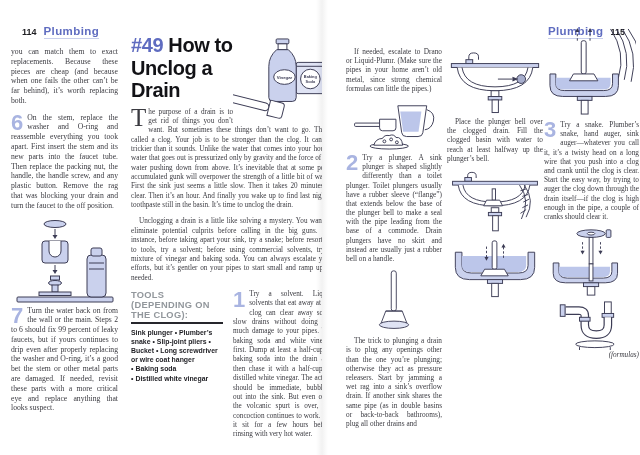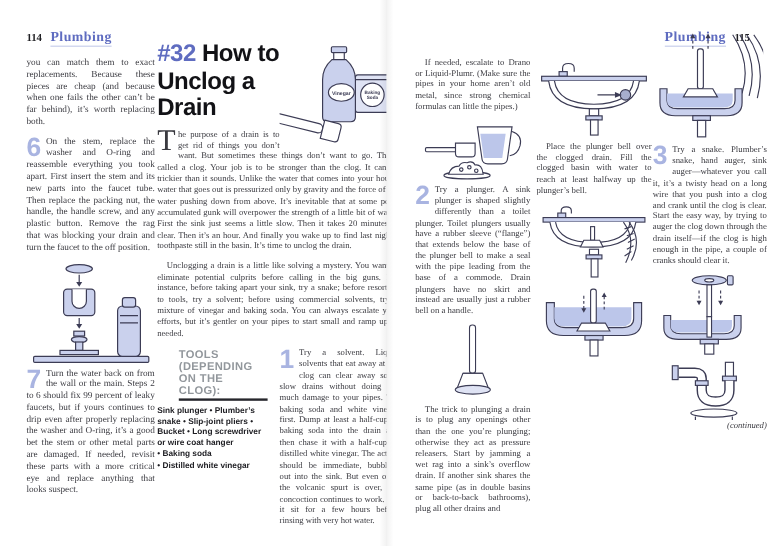--- a/index.html
+++ b/index.html
@@ -8,33 +8,33 @@
     position:relative; background:#fbfbf9; overflow:hidden;
     font-family:"Liberation Serif", serif; color:#3a3a40;
   }
   .page { position:absolute; top:0; height:455px; background:#fff; }
   #page-left  { left:0;   width:322px; }
   #page-right { left:322px; width:318px; }
   .spine { position:absolute; left:316px; top:0; width:12px; height:455px;
     background:linear-gradient(to right, rgba(0,0,0,0), rgba(0,0,0,0.05), rgba(0,0,0,0)); }
 
   
-  .running-head { position:absolute; top:21px; font-family:Liberation Serif, serif;
+  .running-head { position:absolute; top:21px; font-family:Liberation Sans, sans-serif;
     font-weight:bold; white-space:nowrap; }
   .rh-left  { left:22px; }
   .rh-right { right:15px; text-align:right; }
   .folio { font-size:9px; color:#1e1e22; vertical-align:baseline; }
   .section-name { font-size:11.5px; color:#5f6cc0; letter-spacing:.4px;
     border-bottom:1.5px solid #c9cfec; padding-bottom:1px; }
   .rh-left .folio { margin-right:7px; }
   .rh-right .folio { margin-left:7px; }
 
   
   .col { position:absolute; text-align:justify; }
-  #colA { left:22px;  top:47px; width:107px; font-size:7.7px; line-height:1.27; }
+  #colA { left:11px;  top:47px; width:107px; font-size:7.7px; line-height:1.27; }
   #main { left:131px; top:34px; width:201px; font-size:7.2px; line-height:1.3; }
   #rcol1 { left:346px; top:47px; width:96px; font-size:7.3px; line-height:1.26; }
   #rcol2 { left:447px; top:47px; width:96px; font-size:7.3px; line-height:1.26; }
   #rcol3 { left:544px; top:27px; width:95px; font-size:7.3px; line-height:1.26; }
 
   .para { margin-bottom:7px; }
   .indent { text-indent:8px; }
   .step { margin-bottom:6px; }
   .step-num { float:left; font-family:"Liberation Sans",sans-serif; font-weight:bold;
     font-size:22px; line-height:18px; color:#a9b4e1; margin:1px 4px 0 0; }
@@ -46,21 +46,21 @@
   .article-num { color:#5f6cc0; }
   .dropcap { float:left; font-size:25px; line-height:20px; padding-right:2px; color:#3a3a40; }
   .intro-ill { float:right; margin:12px 0 3px 7px; }
 
   
   .main-bottom { display:flex; gap:10px; margin-top:5px; }
   .tools-col { width:92px; flex:none; text-align:left; }
   .step1-col { flex:1; }
   .subhead { font-family:"Liberation Sans",sans-serif; font-weight:bold; color:#92979c;
     font-size:9.3px; line-height:10px; letter-spacing:.3px;
-    border-bottom:2px solid #26262c; padding-bottom:2px; margin-bottom:4px;margin-left:18px; }
+    border-bottom:2px solid #26262c; padding-bottom:2px; margin-bottom:4px; }
   .subhead.second { margin-top:9px; }
   .tools-list, .mat-item { font-family:"Liberation Sans",sans-serif; font-weight:bold;
     font-size:6.9px; line-height:9px; color:#1d1d22; }
   .mat-item { margin-bottom:1px; }
   .mat-item .bullet { color:#1d1d22; margin-right:2px; }
 
   .cont-note { font-style:italic; text-align:right; font-size:7.2px; margin-top:1px; }
 
   
   .ill { display:block; margin:3px auto; }
@@ -128,21 +128,21 @@
         <path class="fl" d="M44 13 q-8 7 -8 17 v32 q0 4 4 4 h20 q4 0 4 -4 v-32 q0 -10 -8 -17 z"></path>
         <ellipse class="wh" cx="52" cy="41" rx="11" ry="7.5"></ellipse>
         <text x="52" y="43" font-size="4.4" text-anchor="middle">Vinegar</text>
       </g>
       <g transform="rotate(14 18 70)">
         <rect class="wh" x="-8" y="64" width="44" height="8" rx="4"></rect>
         <path class="wh" d="M36 60 h12 q3 0 3 3 v10 q0 3 -3 3 h-12 z"></path>
       </g>
     </svg>
 
-    <h1 class="article-title"><span class="article-num">#32</span>
+    <h1 class="article-title"><span class="article-num">#49</span>
       <span>How to</span><br>
       <span>Unclog a Drain</span>
     </h1>
 
     <p class="para"><span class="dropcap">T</span><span>he purpose of a drain is to get rid of things you don’t want. But sometimes these things don’t want to go. That’s called a clog. Your job is to be stronger than the clog. It can be trickier than it sounds. Unlike the water that comes into your house, water that goes out is pressurized only by gravity and the force of the water pushing down from above. It’s inevitable that at some point accumulated gunk will overpower the strength of a little bit of water. First the sink just seems a little slow. Then it takes 20 minutes to clear. Then it’s an hour. And finally you wake up to find last night’s toothpaste still in the basin. It’s time to unclog the drain.</span></p>
 
     <p class="para indent">Unclogging a drain is a little like solving a mystery. You want to eliminate potential culprits before calling in the big guns. For instance, before taking apart your sink, try a snake; before resorting to tools, try a solvent; before using commercial solvents, try a mixture of vinegar and baking soda. You can always escalate your efforts, but it’s gentler on your pipes to start small and ramp up as needed.</p>
 
     <div class="main-bottom">
       <div class="tools-col">
@@ -286,16 +286,16 @@
     <path d="M59.5 18 v8 q0 10 -12 10 q-12 0 -12 -10 v-6" stroke="#3c3c55" stroke-width="9" fill="none"></path>
     <path d="M59.5 18 v8 q0 10 -12 10 q-12 0 -12 -10 v-6" stroke="#fff" stroke-width="6.5" fill="none"></path>
     <path d="M35.5 22 v-6 q0 -5 -6 -5 h-14" stroke="#3c3c55" stroke-width="9" fill="none"></path>
     <path d="M35.5 22 v-6 q0 -5 -6 -5 h-14" stroke="#fff" stroke-width="6.5" fill="none"></path>
     <rect class="fl" x="30" y="18" width="11" height="4"></rect>
     <rect class="fl" x="10" y="5" width="5" height="12"></rect>
     <ellipse class="wh" cx="46" cy="46" rx="20" ry="3.5"></ellipse>
     <path class="ln" d="M30 49 v3 M62 49 v3"></path>
   </svg>
 
-  <p class="cont-note">(continued)</p>
+  <p class="cont-note">(formulas)</p>
 </div>
 
 <div class="spine"></div>
 
 </body></html>

